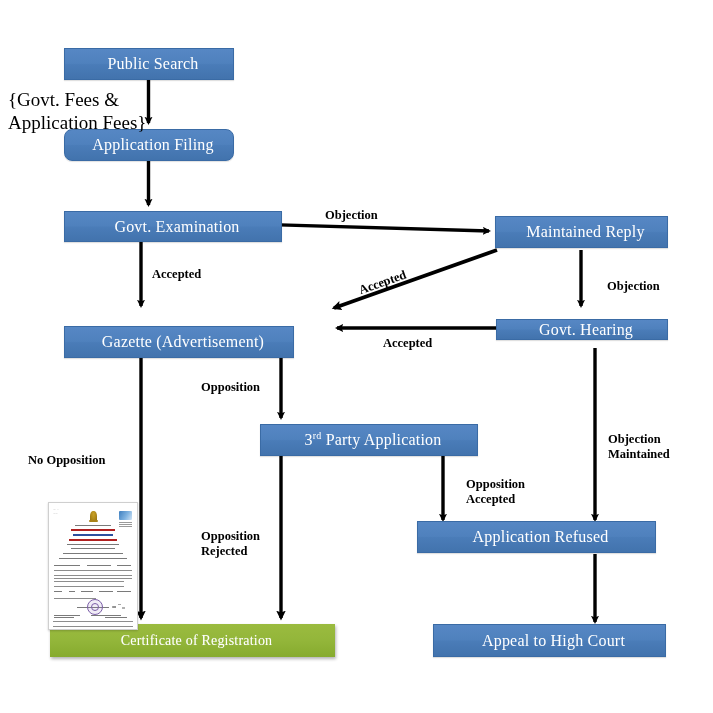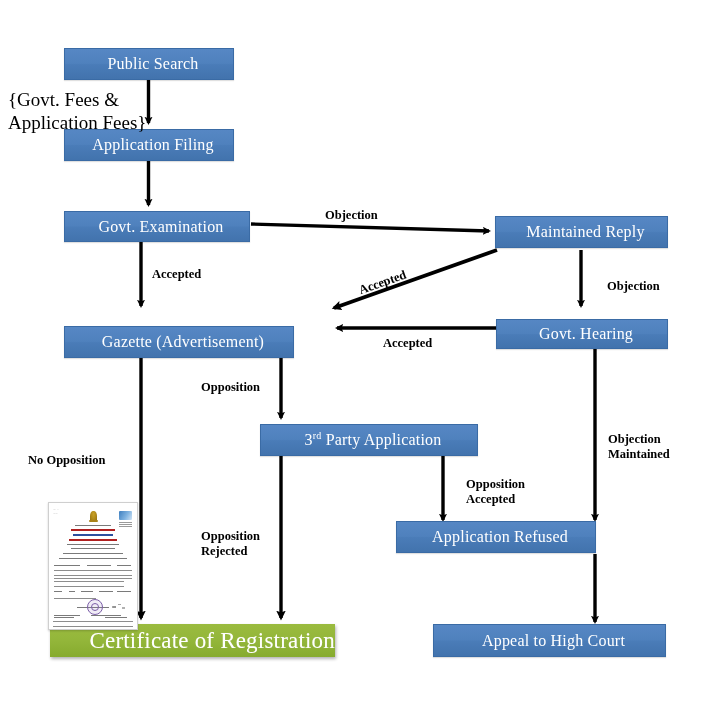--- a/index.html
+++ b/index.html
@@ -38,24 +38,23 @@
   }
   .node.blue {
     background: linear-gradient(to bottom, #5687c4 0%, #4f81bd 48%, #4a7cb8 52%, #4273ad 100%);
     border: 1px solid #3a6ba5;
     box-shadow: 0 1px 1px rgba(0,0,0,0.12);
   }
   .node.green {
     background: linear-gradient(to bottom, #9bbb3f 0%, #93b63a 50%, #86ab2e 100%);
     border: none;
     box-shadow: 1px 2px 3px rgba(0,0,0,0.30);
-    font-size: 23px;
+    font-size: 14px;
     color: #ffffff;
     text-shadow: 0 0 1px rgba(255,255,255,0.25);
-    justify-content: flex-end;
   }
   .node .sup {
     font-size: 10px;
     vertical-align: super;
     line-height: 0;
   }
   .elabel {
     position: absolute;
     font-family: "Liberation Serif", serif;
     font-weight: bold;
@@ -180,45 +179,45 @@
 
     <line x1="595" y1="348" x2="595" y2="520" stroke="#000" stroke-width="3.4" marker-end="url(#ah)"></line>
 
     <line x1="595" y1="554" x2="595" y2="622" stroke="#000" stroke-width="3.4" marker-end="url(#ah)"></line>
   </svg>
 
   <div class="node blue" style="left:64px; top:48px; width:170px; height:32px;">
     <span>Public Search</span>
   </div>
 
-  <div class="node blue" style="left:64px; top:129px; width:170px; height:32px;">
+  <div class="node blue" style="left:64px; top:129px; width:170px; height:32px;border-radius:8px;">
     <span>Application Filing</span>
   </div>
 
-  <div class="node blue" style="left:64px; top:211px; width:186px; height:31px;">
+  <div class="node blue" style="left:64px; top:211px; width:218px; height:31px;">
     <span>Govt. Examination</span>
   </div>
 
   <div class="node blue" style="left:495px; top:216px; width:173px; height:32px;">
     <span>Maintained Reply</span>
   </div>
 
   <div class="node blue" style="left:64px; top:326px; width:230px; height:32px;">
     <span>Gazette (Advertisement)</span>
   </div>
 
-  <div class="node blue" style="left:496px; top:319px; width:172px; height:30px;">
+  <div class="node blue" style="left:496px; top:319px; width:172px; height:21px;">
     <span>Govt. Hearing</span>
   </div>
 
   <div class="node blue" style="left:260px; top:424px; width:218px; height:32px;">
     <span><span>3</span><span class="sup">rd</span><span> Party Application</span></span>
   </div>
 
-  <div class="node blue" style="left:396px; top:521px; width:200px; height:32px;">
+  <div class="node blue" style="left:417px; top:521px; width:239px; height:32px;">
     <span>Application Refused</span>
   </div>
 
   <div class="node green" style="left:50px; top:624px; width:285px; height:33px;">
     <span>Certificate of Registration</span>
   </div>
 
   <div class="node blue" style="left:433px; top:624px; width:233px; height:33px;">
     <span>Appeal to High Court</span>
   </div>

